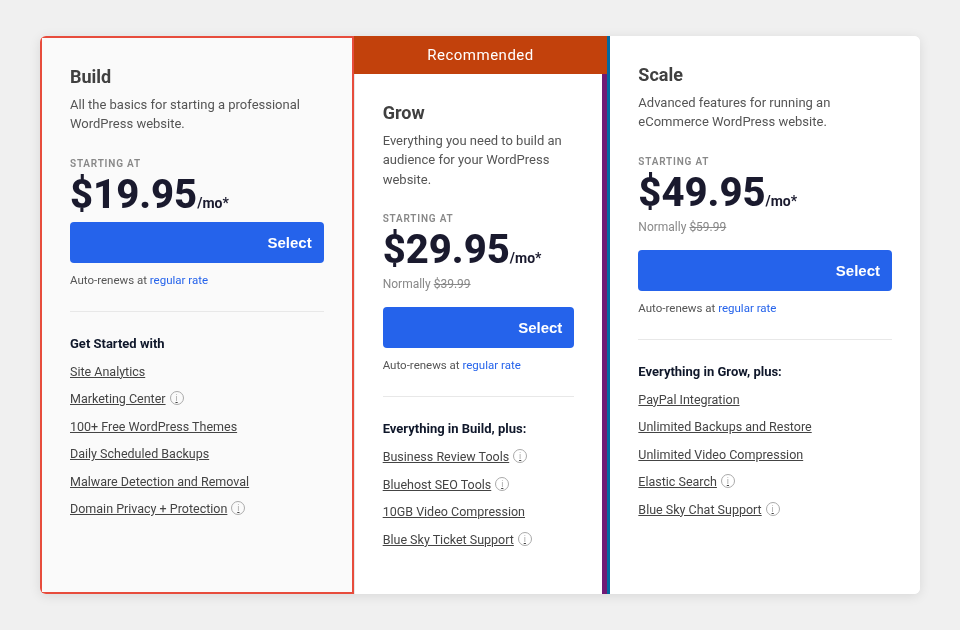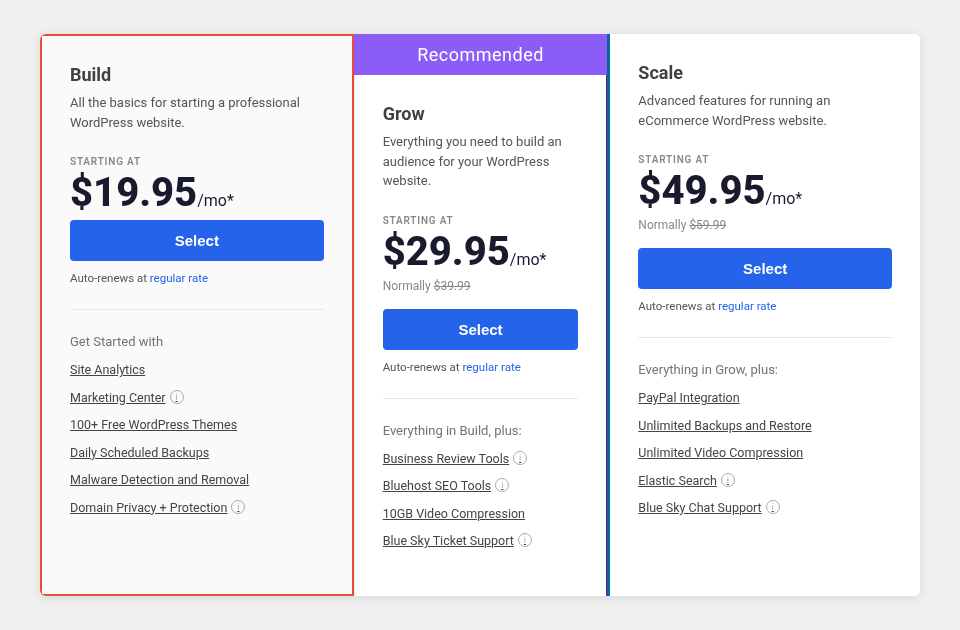--- a/index.html
+++ b/index.html
@@ -27,30 +27,30 @@
       padding: 28px 28px 36px;
       background: #fff;
       position: relative;
     }
     .plan-card.highlighted {
       border: 2px solid #e74c3c;
       background: #fafafa;
     }
     .plan-card.middle {
       border-left: 1px solid #e8e8e8;
-      border-right: 1px solid #701a75;
+      border-right: 5px solid #701a75;
     }
     .plan-card.right {
       border-left: 3px solid #0369a1;
     }
     .recommended-badge {
-      background: #8b5cf6;
+      background: #c2410c;
       color: #fff;
       text-align: center;
-      font-size: 18px;
+      font-size: 15px;
       padding: 10px;
       letter-spacing: 0.5px;
     }
     .middle-wrapper {
       flex: 1;
       display: flex;
       flex-direction: column;
     }
     .plan-name {
       font-size: 18px;
@@ -76,22 +76,22 @@
       display: flex;
       align-items: baseline;
       margin-bottom: 4px;
     }
     .price-amount {
       font-size: 40px;
       font-weight: 800;
       color: #1a1a2e;
     }
     .price-suffix {
-      font-size: 16px;
-      font-weight: 400;
+      font-size: 14px;
+      font-weight: 700;
       color: #1a1a2e;
     }
     .price-normal {
       font-size: 12px;
       color: #888;
       margin-bottom: 16px;
     }
     .price-normal s {
       color: #888;
     }
@@ -99,36 +99,36 @@
       display: block;
       width: 100%;
       background: #2563eb;
       color: #fff;
       border: none;
       border-radius: 4px;
       padding: 12px;
       font-size: 15px;
       font-weight: 600;
       cursor: pointer;
-      text-align: center;
+      text-align: right;
       margin-bottom: 10px;
     }
     .auto-renew {
       font-size: 11.5px;
       color: #555;
       margin-bottom: 24px;
     }
     .auto-renew a {
       color: #2563eb;
       text-decoration: none;
     }
     .features-heading {
       font-size: 13px;
-      font-weight: 400;
-      color: #737373;
+      font-weight: 700;
+      color: #0f172a;
       margin-bottom: 12px;
     }
     .feature-item {
       font-size: 12.5px;
       color: #444;
       margin-bottom: 10px;
       display: flex;
       align-items: flex-start;
       gap: 4px;
       line-height: 1.4;

